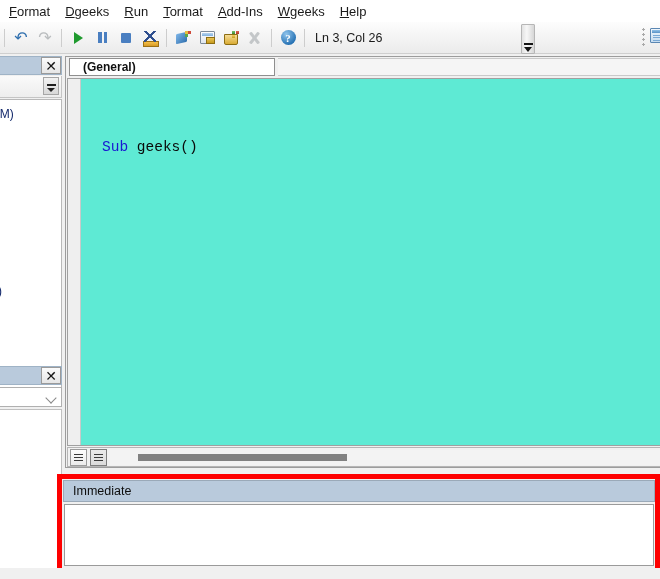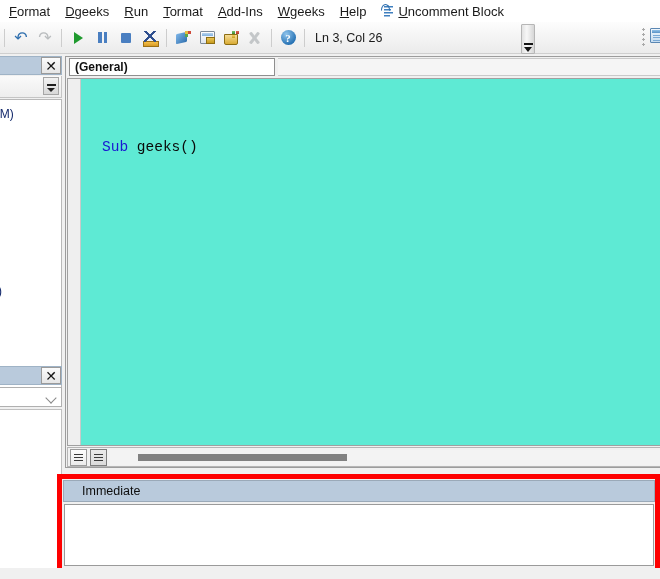--- a/index.html
+++ b/index.html
@@ -366,21 +366,21 @@
     display: flex;
     align-items: center;
   }
   .code-combo {
     position: absolute;
     left: 3px; top: 1px;
     width: 206px; height: 18px;
     background: #ffffff;
     border: 1px solid #8f8f8f;
     display: flex; align-items: center;
-    padding-left: 5px;
+    padding-left: 13px;
     font-size: 12px;
     font-weight: bold;
     color: #101010;
   }
   .code-combo2 {
     position: absolute;
     left: 212px; top: 1px;
     right: 0; height: 18px;
     background: #f5f5f5;
     border: 1px solid #c9c9c9;
@@ -476,21 +476,21 @@
     background: #f0f0f0;
   }
   .imm-title {
     position: absolute;
     left: 0; top: 0;
     width: 592px; height: 22px;
     background: #b9cadc;
     border: 1px solid #9aa9b8;
     display: flex;
     align-items: center;
-    padding-left: 18px;
+    padding-left: 9px;
     font-size: 12.5px;
     color: #0e0e0e;
   }
   .imm-body {
     position: absolute;
     left: 1px; top: 24px;
     width: 590px; height: 62px;
     background: #ffffff;
     border: 1px solid #9a9a9a;
   }
@@ -522,24 +522,20 @@
       </div>
     <div class="menu-item">
         <span><span class="mn">A</span><span>dd-Ins</span></span>
       </div>
     <div class="menu-item">
         <span><span class="mn">W</span><span>geeks</span></span>
       </div>
     <div class="menu-item">
         <span><span class="mn">H</span><span>elp</span></span>
       </div>
-    <div class="menu-item">
-      <span class="mini-icon ic-uncomment"></span>
-      <span><span class="mn">U</span><span>ncomment Block</span></span>
-    </div>
   </div>
 
   <div class="toolbar">
     <div class="tb-sep"></div>
     <div class="tb-btn">
         <span class="gl-undo">↶</span>
       </div>
     <div class="tb-btn">
         <span class="gl-redo">↷</span>
       </div>

